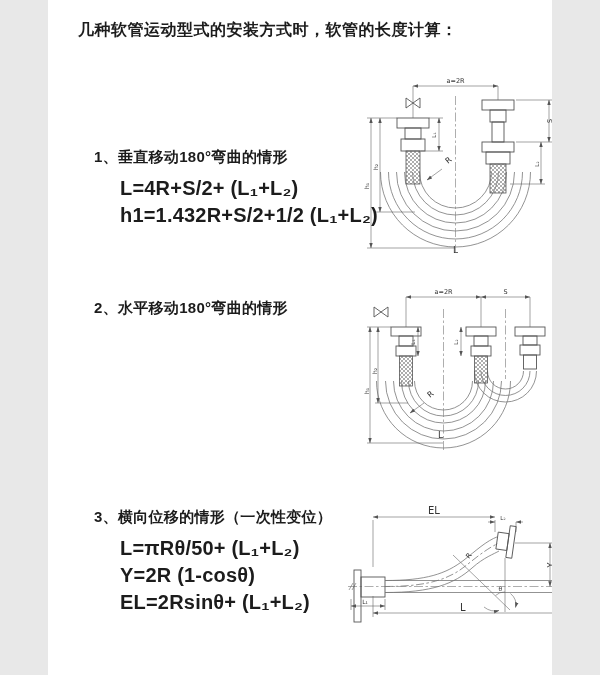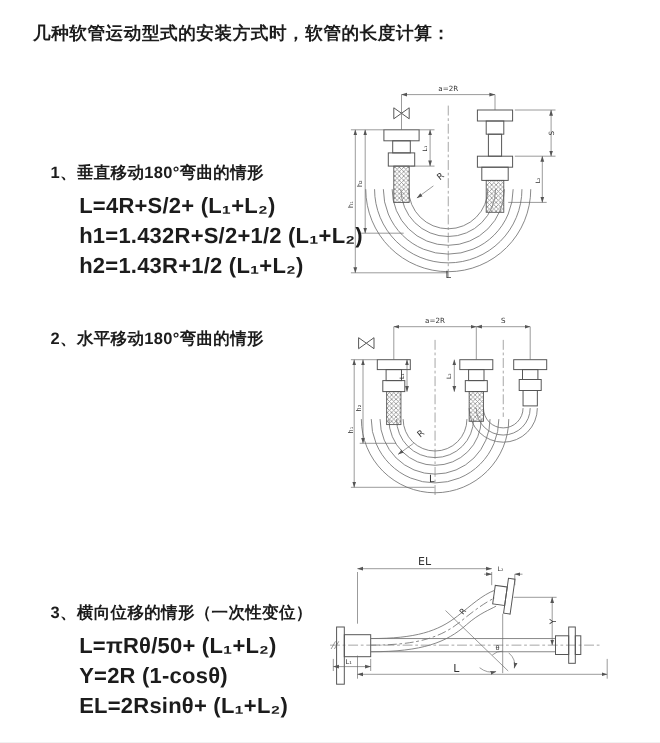--- a/index.html
+++ b/index.html
@@ -1,26 +1,26 @@
 <!DOCTYPE html>
 <html><head>
 <meta charset="utf-8">
 <style>
   html,body{margin:0;padding:0;background:#e8e8e8;}
   .page{
-    position:relative;width:600px;height:675px;background:#ffffff;
+    position:relative;width:504px;height:675px;background:#ffffff;
     font-family:"Liberation Sans","DejaVu Sans",sans-serif;color:#1c1c1c;
     overflow:hidden;margin:0 auto;
   }
   .title{
     position:absolute;left:30px;top:20px;font-size:16px;font-weight:700;
     letter-spacing:.5px;white-space:nowrap;
   }
   .section{position:absolute;left:46px;}
-  .sec1{top:104px;margin-top:44px;} .sec2{top:299px;text-align:center;} .sec3{top:548px;}
+  .sec1{top:104px;margin-top:44px;} .sec2{top:299px;text-align:center;} .sec3{top:508px;}
   .heading{font-size:15px;font-weight:700;white-space:nowrap;letter-spacing:.3px;}
   .formulas{margin:8px 0 0 26px;}
   .formula{font-size:20px;font-weight:700;line-height:27px;white-space:nowrap;letter-spacing:.2px;}
   .diag{position:absolute;}
   .diag text{font-family:"DejaVu Sans","Liberation Sans",sans-serif;fill:#333;}
   .ln{stroke:#555;stroke-width:0.9;fill:none;}
   .hose{stroke:#777;stroke-width:0.8;fill:none;}
   .dim{stroke:#666;stroke-width:0.6;fill:none;}
   .cl{stroke:#777;stroke-width:0.6;fill:none;stroke-dasharray:9 2.5 2.5 2.5;}
   .hatchbox{stroke:#555;stroke-width:0.8;}
@@ -30,21 +30,20 @@
 
 <div class="page">
 
   <div class="title">几种软管运动型式的安装方式时，软管的长度计算：</div>
 
   <div class="section sec1">
     <div class="heading">1、垂直移动180°弯曲的情形</div>
     <div class="formulas">
       <div class="formula">L=4R+S/2+ (L₁+L₂)</div>
       <div class="formula">h1=1.432R+S/2+1/2 (L₁+L₂)</div>
-      <div class="formula">h2=1.43R+1/2 (L₁+L₂)</div>
     </div>
   </div>
 
   <div class="section sec2">
     <div class="heading">2、水平移动180°弯曲的情形</div>
   </div>
 
   <div class="section sec3">
     <div class="heading">3、横向位移的情形（一次性变位）</div>
     <div class="formulas">

